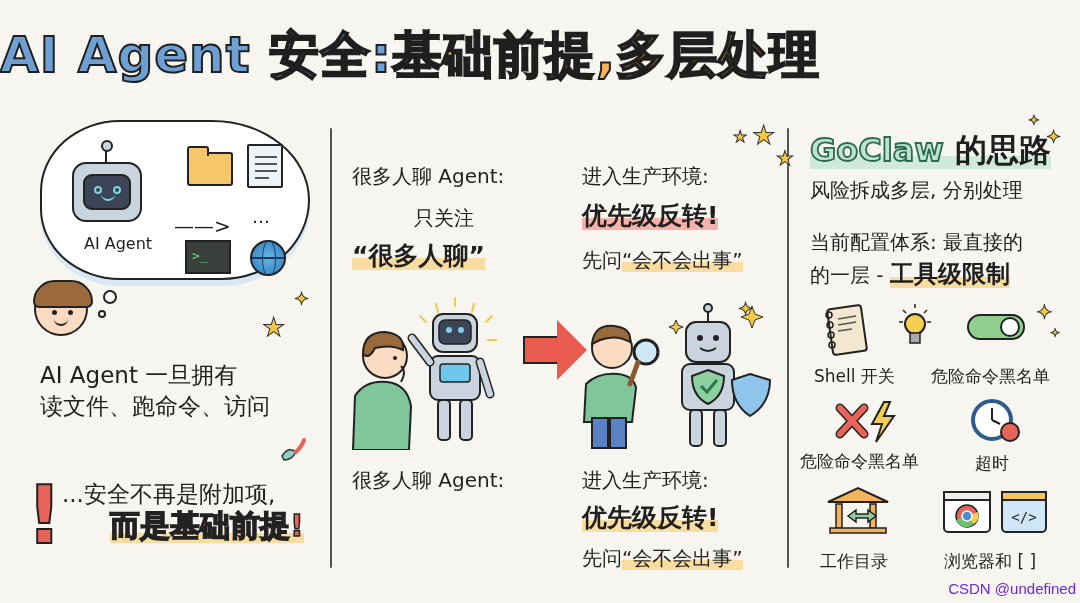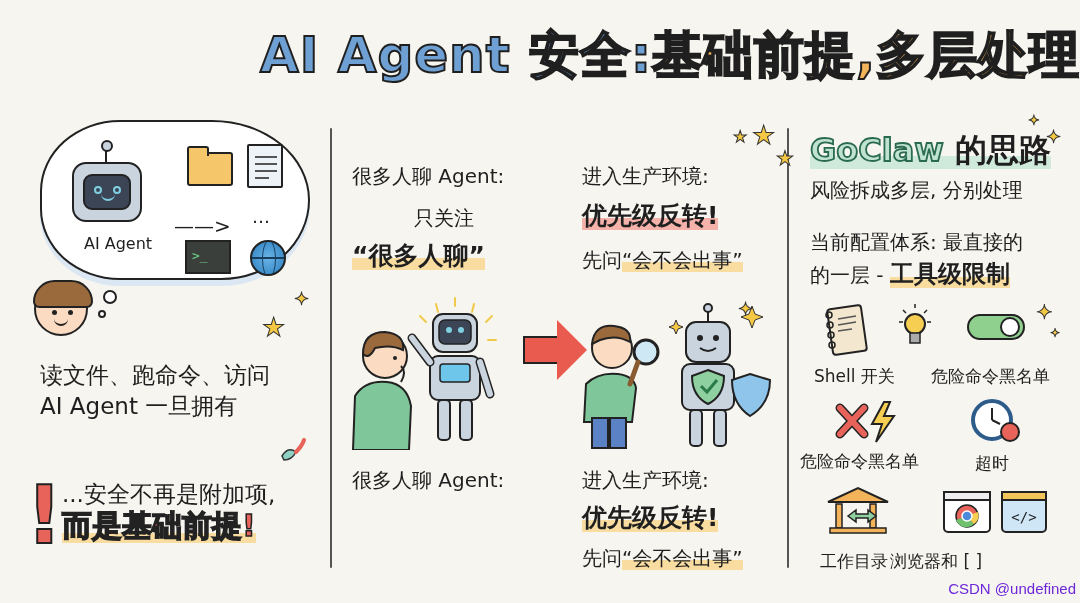--- a/index.html
+++ b/index.html
@@ -4,21 +4,21 @@
 <style>
   * { box-sizing: border-box; margin: 0; padding: 0; }
   html, body { width: 1080px; height: 603px; overflow: hidden; }
   body {
     background: #f7f5ef;
     font-family: "DejaVu Sans", "Liberation Sans", sans-serif;
     color: #1f1f1f;
     position: relative;
   }
   .title {
-    position: absolute; left: 0; top: 22px; width: 1080px; text-align: right;
+    position: absolute; left: 0; top: 22px; width: 1080px; text-align: left;
     font-size: 50px; font-weight: bold; letter-spacing: 1px;
   }
   .title .t-blue { color: #6fa0d4; -webkit-text-stroke: 2px #1f1f1f; }
   .title .t-orange { color: #f2b35a; -webkit-text-stroke: 2px #1f1f1f; }
 
   .divider { position: absolute; width: 2px; background: #555; border-radius: 1px; }
 
   
   .cloud {
     position: absolute; left: 40px; top: 120px; width: 270px; height: 160px;
@@ -53,21 +53,21 @@
     position: absolute; left: 34px; top: 282px; width: 54px; height: 54px;
     background: #fbdcc2; border: 2px solid #222; border-radius: 50%;
   }
   .boy::before { content: ""; position: absolute; left: -3px; top: -4px; width: 56px; height: 24px; background: #9b6a3c; border: 2px solid #222; border-radius: 28px 28px 8px 8px; }
   .boy .eye { position: absolute; top: 26px; width: 5px; height: 5px; background: #222; border-radius: 50%; }
   .boy .mouth { position: absolute; left: 18px; top: 35px; width: 14px; height: 7px; border-bottom: 2px solid #222; border-radius: 0 0 8px 8px; }
   .star { position: absolute; color: #f4c842; -webkit-text-stroke: 1px #333; }
   .lead { position: absolute; left: 40px; top: 360px; font-size: 23px; line-height: 31px; }
   .warn { position: absolute; left: 62px; top: 478px; font-size: 23px; line-height: 32px; }
   .warn .strong { font-size: 30px; font-weight: bold; color: #e8645a; -webkit-text-stroke: 1.5px #222;
-    background: linear-gradient(transparent 72%, #f8dca0 72%); }
+    background: linear-gradient(transparent 72%, #f8dca0 72%); margin-left: 48px; }
   .excl { position: absolute; left: 26px; top: 476px; font-size: 80px; font-weight: bold; color: #e8645a; -webkit-text-stroke: 2px #222; line-height: 80px; }
   .doodle { position: absolute; left: 278px; top: 438px; width: 30px; height: 26px; }
 
   
   .mtext { position: absolute; font-size: 20px; line-height: 28px; }
   .big { font-size: 25px; font-weight: bold; }
   .hl-y { background: linear-gradient(transparent 60%, #f8dca0 60%); }
   .hl-r { background: linear-gradient(transparent 60%, #f5b2ab 60%); }
   .person { position: absolute; }
   .red-arrow { position: absolute; left: 523px; top: 320px; width: 0; height: 0; }
@@ -120,22 +120,22 @@
 <div class="bubble" style="left:98px; top:310px; width:8px; height:8px;"></div>
 <div class="boy">
   <span class="eye" style="left:16px"></span>
   <span class="eye" style="left:32px"></span>
   <span class="mouth"></span>
 </div>
 <div class="star" style="left:294px; top:288px; font-size:18px;">✦</div>
 <div class="star" style="left:262px; top:312px; font-size:26px;">★</div>
 
 <div class="lead">
+  <div>AI Agent 一旦拥有</div>
   <div>读文件、跑命令、访问</div>
-  <div>AI Agent 一旦拥有</div>
 </div>
 <svg class="doodle" viewBox="0 0 30 26">
   <path d="M4 18 Q10 8 18 14 Q14 22 6 22 Z" fill="#8ed1c2" stroke="#333" stroke-width="1.5"></path>
   <path d="M18 14 Q24 8 26 2" fill="none" stroke="#e8645a" stroke-width="4" stroke-linecap="round"></path>
 </svg>
 <div class="excl">!</div>
 <div class="warn">
   <div>...安全不再是附加项,</div>
   <div><span class="strong">而是基础前提!</span></div>
 </div>
@@ -290,15 +290,15 @@
   <path d="M25 26 L14 30 A11 11 0 0 0 32 34 Z" fill="#6fc06f"></path>
   <path d="M25 26 L32 34 A11 11 0 0 0 36 22 Z" fill="#f6cf52"></path>
   <circle cx="25" cy="26" r="5" fill="#4a8ad8" stroke="#fff" stroke-width="1.5"></circle>
 </svg>
 <svg style="position:absolute; left:1000px; top:490px;" width="48" height="44" viewBox="0 0 48 44">
   <rect x="2" y="2" width="44" height="40" rx="4" fill="#cfe6f6" stroke="#222" stroke-width="2"></rect>
   <rect x="2" y="2" width="44" height="8" fill="#f2c55a" stroke="#222" stroke-width="2"></rect>
   <text x="24" y="32" text-anchor="middle" font-family="DejaVu Sans Mono, monospace" font-size="14" fill="#222">&lt;/&gt;</text>
 </svg>
 <div class="tool-label" style="left:820px; top:550px;">工作目录</div>
-<div class="tool-label" style="left:890px; top:550px;">浏览器和 [ ]</div>
+<div class="tool-label" style="left:944px; top:550px;">浏览器和 [ ]</div>
 
 <div class="watermark">CSDN @undefined</div>
 
 </body></html>

